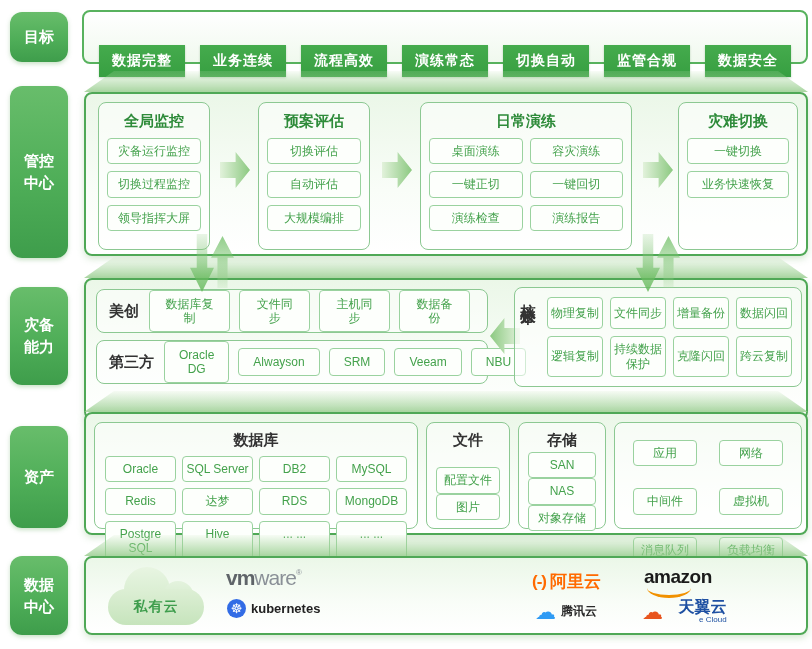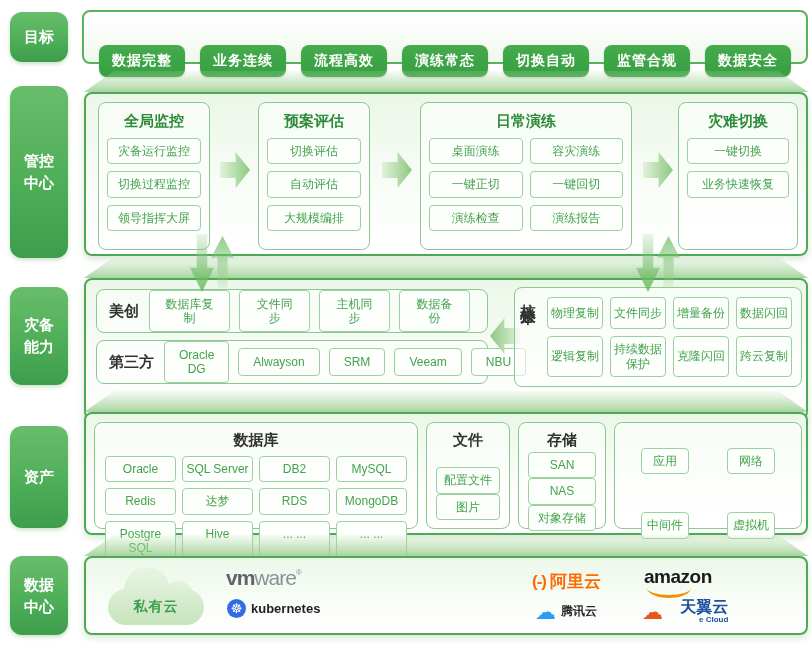--- a/index.html
+++ b/index.html
@@ -11,21 +11,21 @@
     background:linear-gradient(180deg,#68bd6b 0%,#4fae58 55%,#3e9d4b 100%);
     color:#fff;font-weight:700;font-size:15px;display:flex;align-items:center;justify-content:center;
     box-shadow:0 2px 4px rgba(100,170,95,.35);}
   .side-label span{display:inline-block;width:2.2em;text-align:center;line-height:1.45;}
 
   
   .goals-bar{position:absolute;left:82px;top:10px;width:726px;height:54px;box-sizing:border-box;
     border:2px solid #58b25e;border-radius:8px;background:linear-gradient(180deg,#ffffff,#f0f9ee);
     display:flex;align-items:center;justify-content:space-evenly;}
   .goal-btn{background:linear-gradient(180deg,#45ab4d,#379f41);color:#fff;font-size:14px;font-weight:700;
-    padding:7px 13px;border-radius:8px;letter-spacing:1px;box-shadow:0 1px 2px rgba(60,130,60,.3);margin-top:48px;}
+    padding:7px 13px;border-radius:0;letter-spacing:1px;box-shadow:0 1px 2px rgba(60,130,60,.3);margin-top:48px;}
 
   
   .panel{position:absolute;left:84px;width:724px;box-sizing:border-box;border:2px solid #4fa856;border-radius:8px;
     background:linear-gradient(180deg,#ebf7e8 0%,#f9fdf8 60%,#ffffff 100%);
     box-shadow:0 3px 7px rgba(120,180,110,.3);}
   .panel-top{position:absolute;left:84px;width:724px;height:21px;
     background:linear-gradient(180deg,rgba(210,235,200,.15) 0%,rgba(150,205,140,.8) 100%);
     clip-path:polygon(30px 0,calc(100% - 30px) 0,100% 100%,0 100%);}
 
   
@@ -61,21 +61,21 @@
   .cap-row .chip{margin-right:9px;padding:6px 14px;}
 
   .vert-title{writing-mode:vertical-rl;text-orientation:upright;font-weight:700;color:#333;font-size:15px;
     letter-spacing:2px;margin:4px 2px 0 6px;line-height:1;}
   .core-grid{display:grid;grid-template-columns:repeat(4,1fr);grid-auto-rows:1fr;gap:7px;flex:1;padding:9px;}
   .core-grid .chip{display:flex;align-items:center;justify-content:center;margin:0;}
 
   .asset-grid4{display:grid;grid-template-columns:repeat(4,1fr);gap:6px;padding:0 10px;}
   .asset-grid4 .chip{margin:0;padding:5px 1px;font-size:12px;}
   .asset-grid2{display:grid;grid-template-columns:1fr 1fr;gap:6px;padding:9px 10px;}
-  .asset-grid2 .chip{margin:16px;}
+  .asset-grid2 .chip{margin:8px;}
   .asset-stack{display:flex;flex-direction:column;justify-content:flex-end;padding:0 9px 8px;flex:1;}
   .asset-stack .chip{margin:0;}
   .vflex{display:flex;flex-direction:column;}
 
   
   .cloud{position:absolute;width:96px;height:58px;}
   .cloud .puff-a{position:absolute;left:16px;top:0;width:46px;height:46px;border-radius:50%;
     background:linear-gradient(180deg,#e8f5e2,#cfe9c6);}
   .cloud .puff-b{position:absolute;right:10px;top:14px;width:32px;height:32px;border-radius:50%;
     background:linear-gradient(180deg,#e4f3de,#cbe7c2);}
@@ -95,21 +95,21 @@
   .ali-icon{color:#ff6a00;font-weight:800;font-size:17px;margin-right:4px;letter-spacing:-1px;}
   .ali-text{color:#ff6a00;font-weight:700;font-size:17px;}
   .amz{flex-direction:column;align-items:flex-start;}
   .amz-text{font-weight:800;font-size:19px;color:#1a1a1a;letter-spacing:-0.5px;line-height:1;}
   .amz-smile{width:44px;height:9px;border-bottom:3px solid #f19100;
     border-radius:0 0 60% 60%/0 0 100% 100%;margin:0 0 0 3px;}
   .tc-icon{color:#2f9bf4;font-size:21px;margin-right:5px;line-height:1;}
   .tc-text{font-weight:700;font-size:12px;color:#2a2a2a;}
   .ec-icon{color:#e8551e;font-size:21px;margin-right:4px;line-height:1;}
   .ec-text{font-weight:700;font-size:16px;color:#1e50a2;line-height:1;}
-  .ec-sub{font-size:8px;color:#1e50a2;font-weight:700;line-height:1;margin-top:1px;padding-left:32px;}
+  .ec-sub{font-size:8px;color:#1e50a2;font-weight:400;line-height:1;margin-top:1px;padding-left:32px;}
 </style>
 </head>
 <body>
 
 <div id="canvas">
 
   <div class="side-label" style="top:12px;height:50px;">
       <span>目标</span>
     </div>
   <div class="side-label" style="top:86px;height:172px;">

